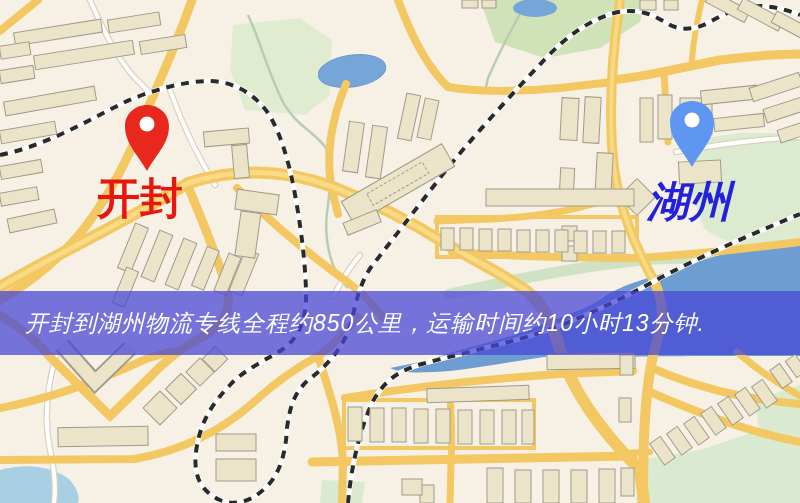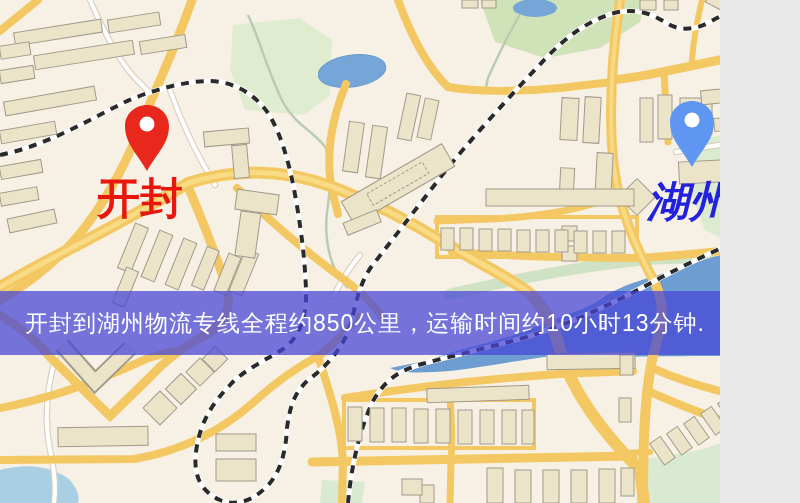--- a/index.html
+++ b/index.html
@@ -1,29 +1,30 @@
 <!DOCTYPE html>
 <html><head>
 <meta charset="utf-8">
 <style>
   html,body{margin:0;padding:0;background:#e9e9e9;}
   .screen{
-    position:relative;width:720px;height:503px;overflow:hidden;
+    position:relative;width:800px;height:503px;overflow:hidden;
     font-family:"Liberation Sans",sans-serif;
   }
   .map-svg{position:absolute;left:0;top:0;width:800px;height:503px;display:block;}
   .banner{
     position:absolute;left:0;top:291px;width:800px;height:64px;
     background:rgba(72,70,214,0.74);
     display:flex;align-items:center;
     box-sizing:border-box;padding-left:25px;
   }
   .banner-text{
     color:#ffffff;font-size:23px;letter-spacing:1px;white-space:nowrap;
     font-family:"Liberation Sans",sans-serif;
+    font-style:italic;
   }
   .city-label{font-family:"Liberation Sans",sans-serif;}
 </style>
 </head>
 <body>
 
 <div class="screen">
 
   <svg class="map-svg" viewBox="0 0 800 503" xmlns="http://www.w3.org/2000/svg">
     <defs>

